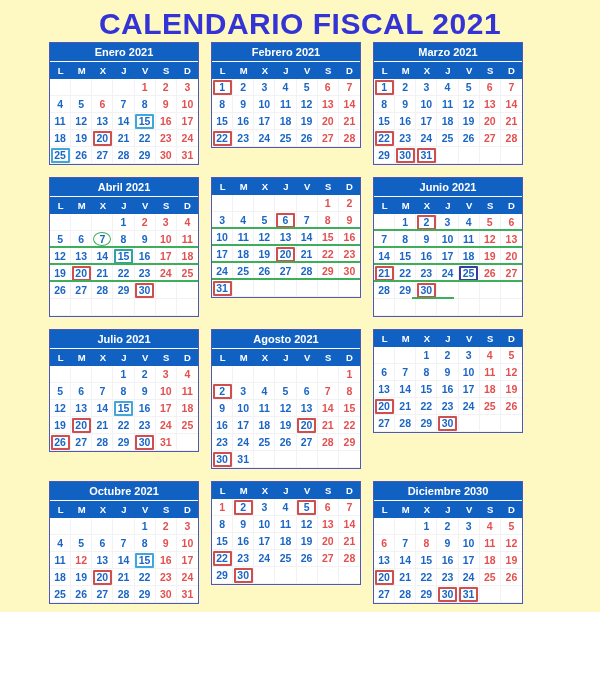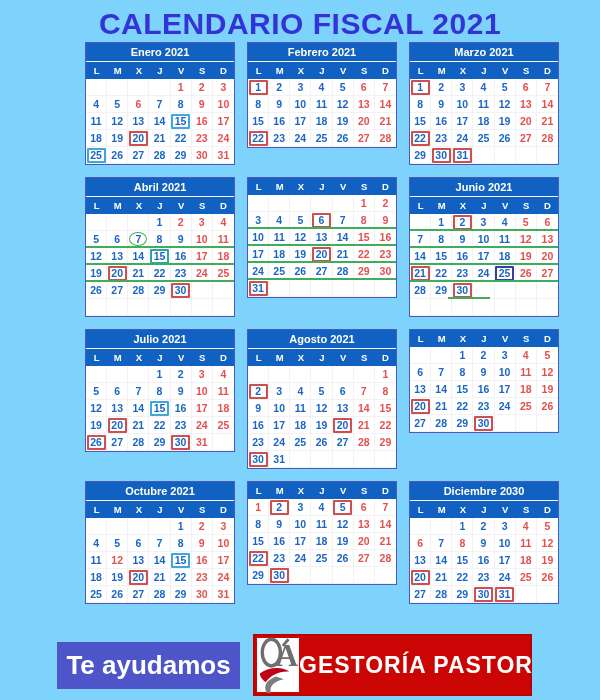--- a/index.html
+++ b/index.html
@@ -1,23 +1,23 @@
 <!DOCTYPE html>
 <html><head>
 <meta charset="utf-8">
 <style>
   * { margin:0; padding:0; box-sizing:border-box; }
   html,body { width:600px; background:#ffffff; font-family:"Liberation Sans", sans-serif; }
-  .page { width:600px; height:700px; overflow:hidden; background:#7dd3fc; }
+  .page { width:600px; height:612px; overflow:hidden; background:#fef9c3; }
   .page-title {
     text-align:center; color:#3434d6; font-weight:bold; font-size:30px;
     letter-spacing:0.5px; padding-top:7px; height:42px;
   }
   .months {
-    margin-left:85px; width:482px;
+    margin-left:49px; width:482px;
     display:grid; grid-template-columns:repeat(3,150px);
     column-gap:15px; row-gap:15px; align-items:start;gap:12px;
   }
   .month-card { width:150px; border:1px solid #4e58bb; background:#fff; }
   .month-title {
     background:#1161c3; color:#fff; font-size:11px; font-weight:bold;
     height:19px; line-height:19px; text-align:center; border-bottom:1px solid #fff;
   }
   .dow-row { display:grid; grid-template-columns:repeat(7,1fr); background:#1161c3; height:17px; }
   .dow-cell { color:#fff; font-size:9.5px; font-weight:bold; text-align:center; line-height:17px; }

